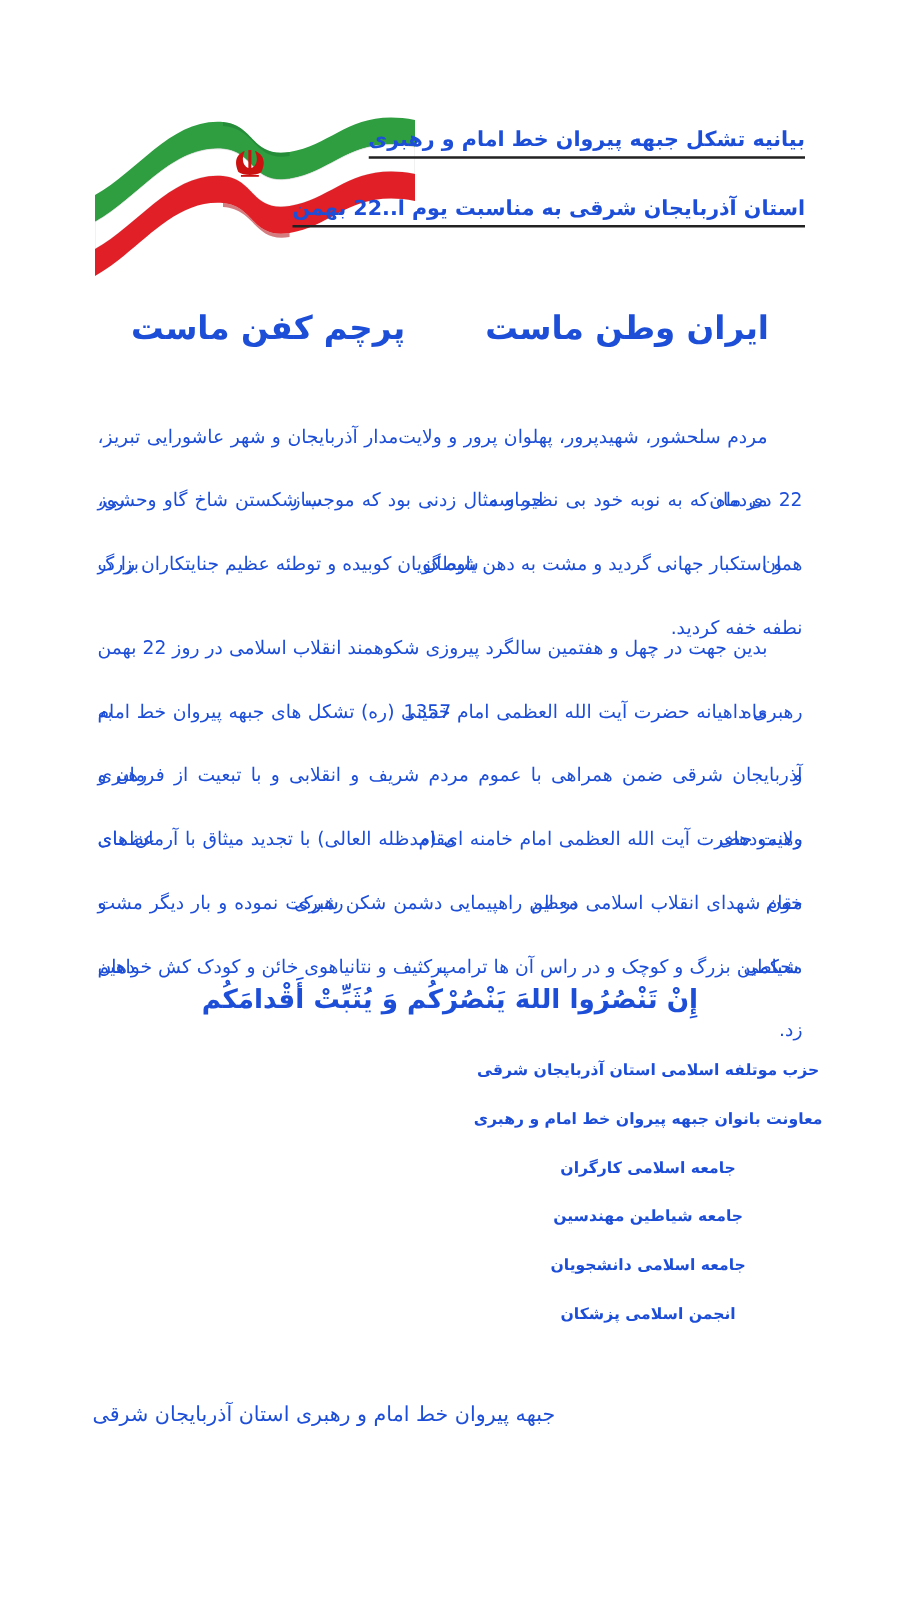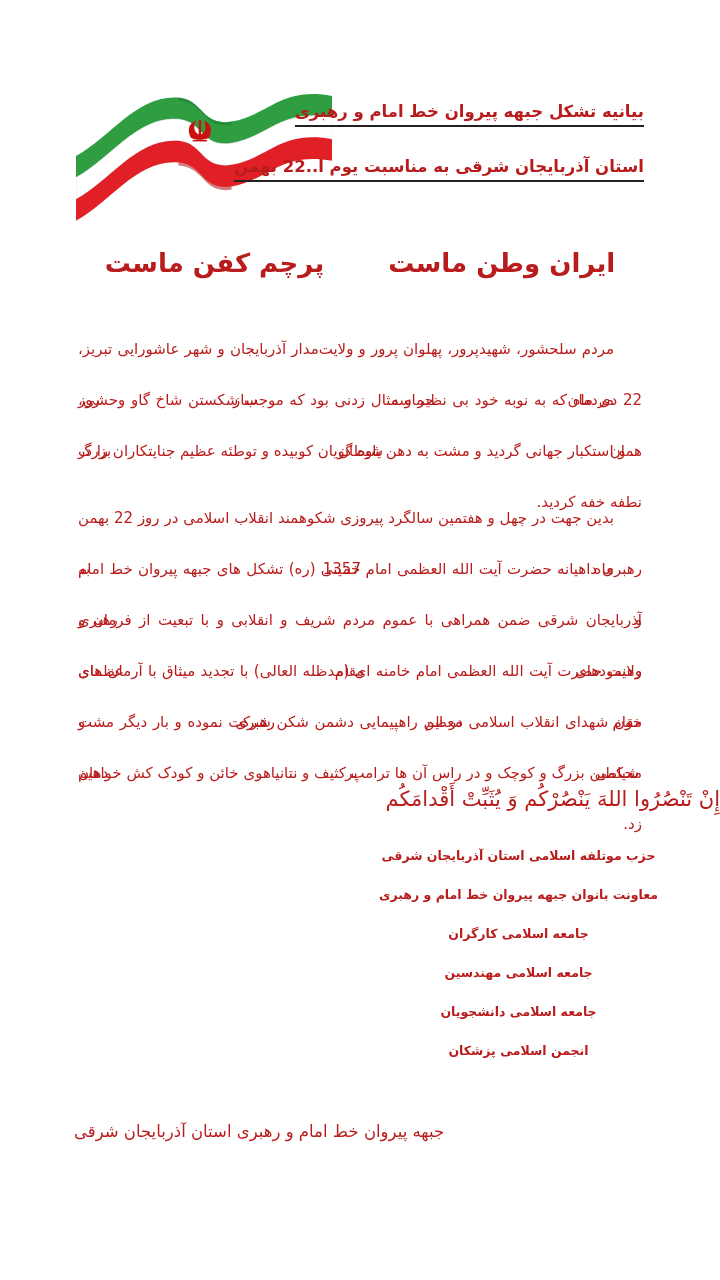--- a/index.html
+++ b/index.html
@@ -1,18 +1,18 @@
 <!DOCTYPE html>
 <html lang="fa" dir="rtl"><head>
 <meta charset="utf-8">
 <style>
   html,body{margin:0;padding:0;background:#ffffff;}
   .page{
     position:relative;width:720px;height:1280px;background:#ffffff;
-    font-family:"DejaVu Sans",sans-serif;color:#b91c1c;direction:rtl;
+    font-family:"DejaVu Sans",sans-serif;color:#1d4ed8;direction:rtl;
     overflow:hidden;
   }
   
   .flag{position:absolute;left:76px;top:80px;width:256px;height:152px;}
   
   .hdr{position:absolute;top:102px;right:76px;text-align:right;}
   .hdr .hline{margin-bottom:30px;}
   .hdr .hline span{
     display:inline-block;font-weight:bold;font-size:16.5px;
     border-bottom:2px solid #222;padding-bottom:4px;
@@ -29,22 +29,22 @@
   .para + .para{margin-top:15px;}
   .bline{
     line-height:51px;height:51px;white-space:nowrap;
     text-align:justify;text-align-last:justify;text-justify:inter-word;
     white-space:normal;
   }
   .bline.indent{padding-right:28px;}
   .bline.last{text-align:left;text-align-last:right;}
   
   .quran{
-    position:absolute;top:776px;left:0;width:720px;
-    font-weight:normal;font-size:21px;line-height:46px;
+    position:absolute;top:776px;left:0;width:720px;text-align:center;
+    font-weight:bold;font-size:21px;line-height:46px;
   }
   
   .sigs{position:absolute;top:836px;right:62px;text-align:center;}
   .sig-row{height:39px;line-height:39px;font-size:12.5px;font-weight:bold;}
   
   .footer-org{
     position:absolute;top:1112px;left:74px;
     font-weight:normal;font-size:16.5px;line-height:39px;
   }
 </style>
@@ -103,20 +103,20 @@
       <div class="bline last">شیاطین بزرگ و کوچک و در راس آن ها ترامپ کثیف و نتانیاهوی خائن و کودک کش خواهیم زد.</div>
     </div>
   </div>
 
   <div class="quran">إِنْ تَنْصُرُوا اللهَ يَنْصُرْكُم وَ يُثَبِّتْ أَقْدامَكُم</div>
 
   <div class="sigs">
     <div class="sig-row">حزب موتلفه اسلامی استان آذربایجان شرقی</div>
     <div class="sig-row">معاونت بانوان جبهه پیروان خط امام و رهبری</div>
     <div class="sig-row">جامعه اسلامی کارگران</div>
-    <div class="sig-row">جامعه اسلامی مهندسین</div>
+    <div class="sig-row">جامعه شیاطین مهندسین</div>
     <div class="sig-row">جامعه اسلامی دانشجویان</div>
     <div class="sig-row">انجمن اسلامی پزشکان</div>
   </div>
 
   <div class="footer-org">جبهه پیروان خط امام و رهبری استان آذربایجان شرقی</div>
 
 </div>
 
 </body></html>

